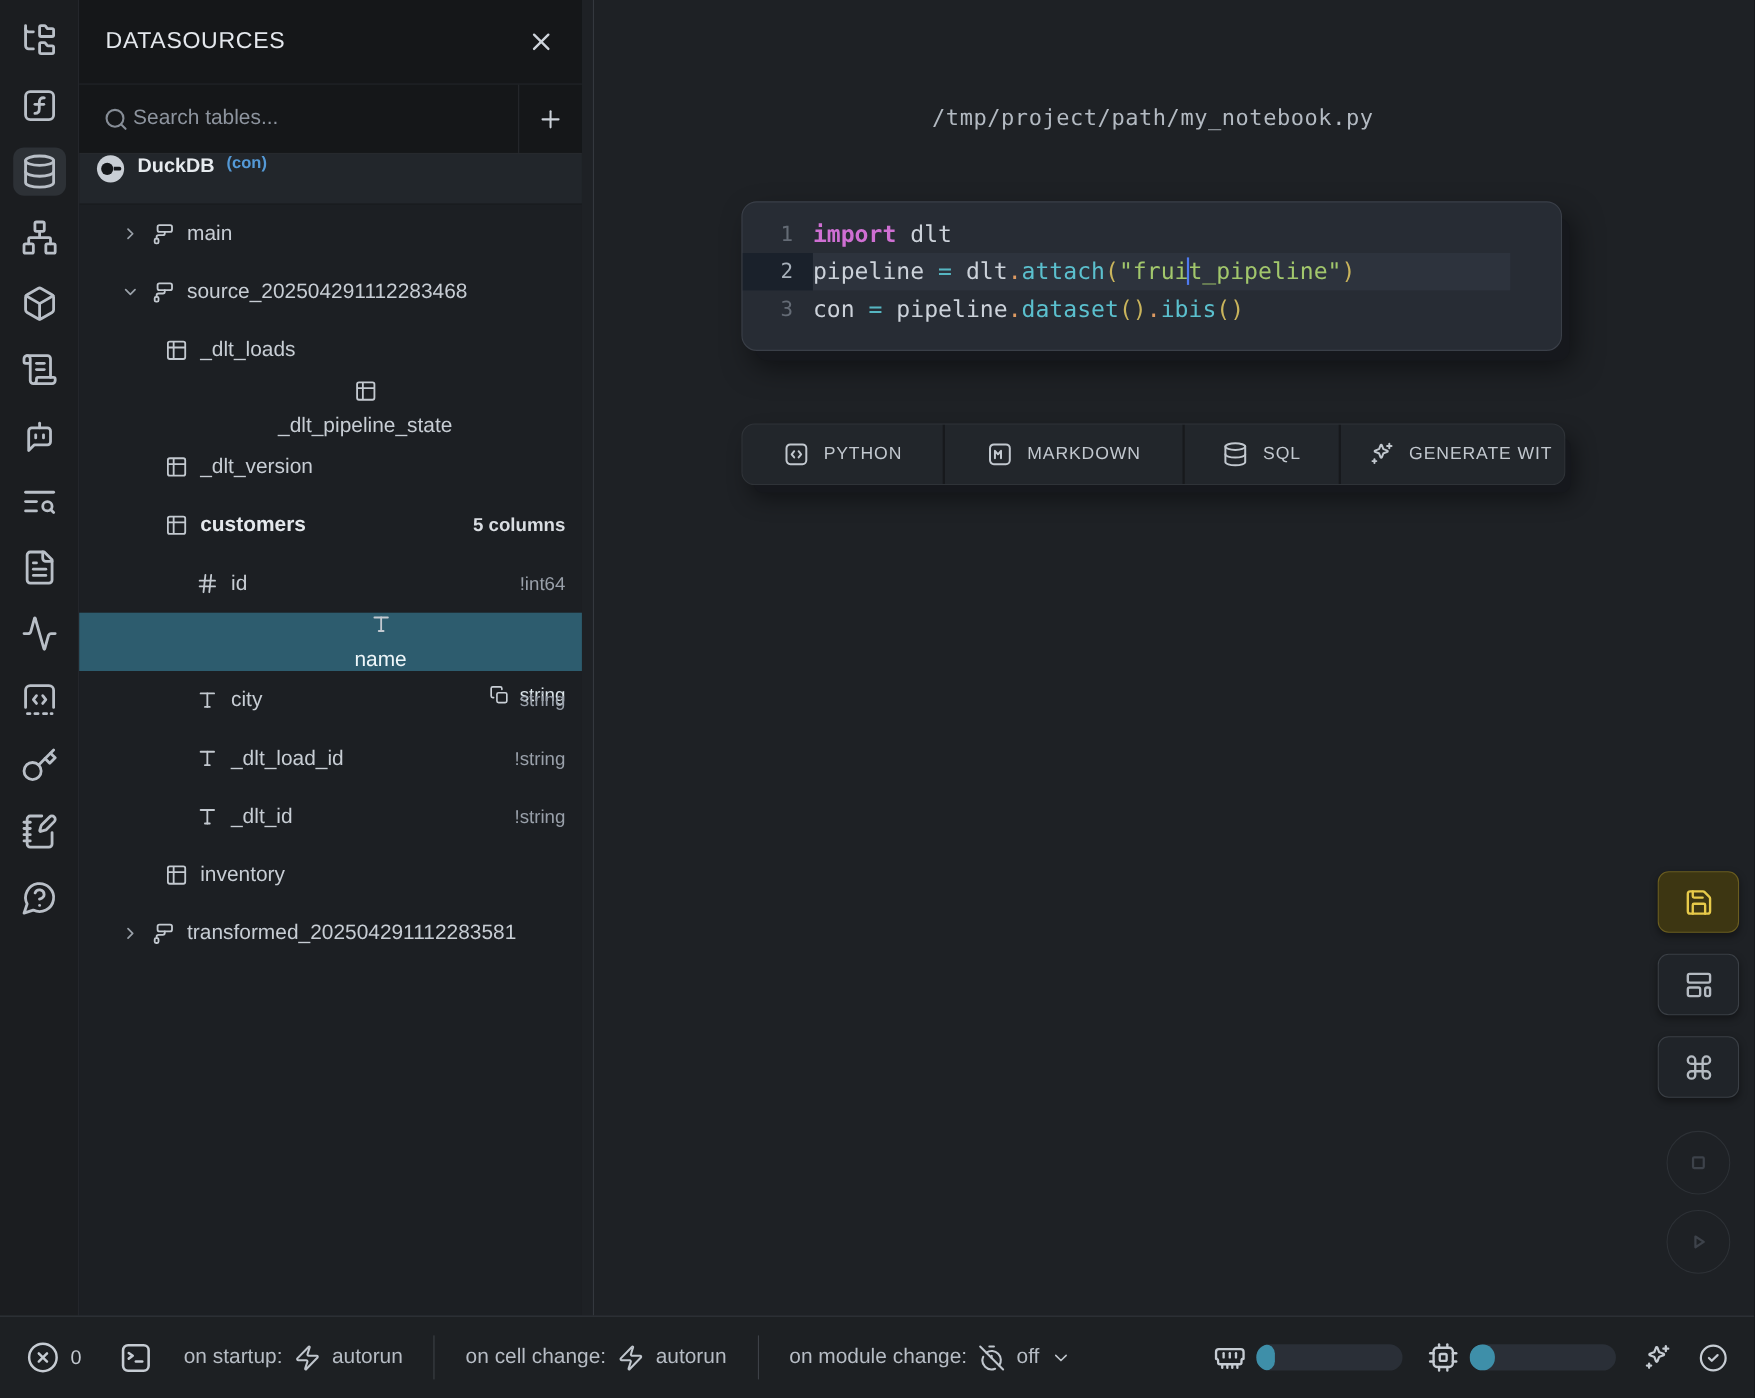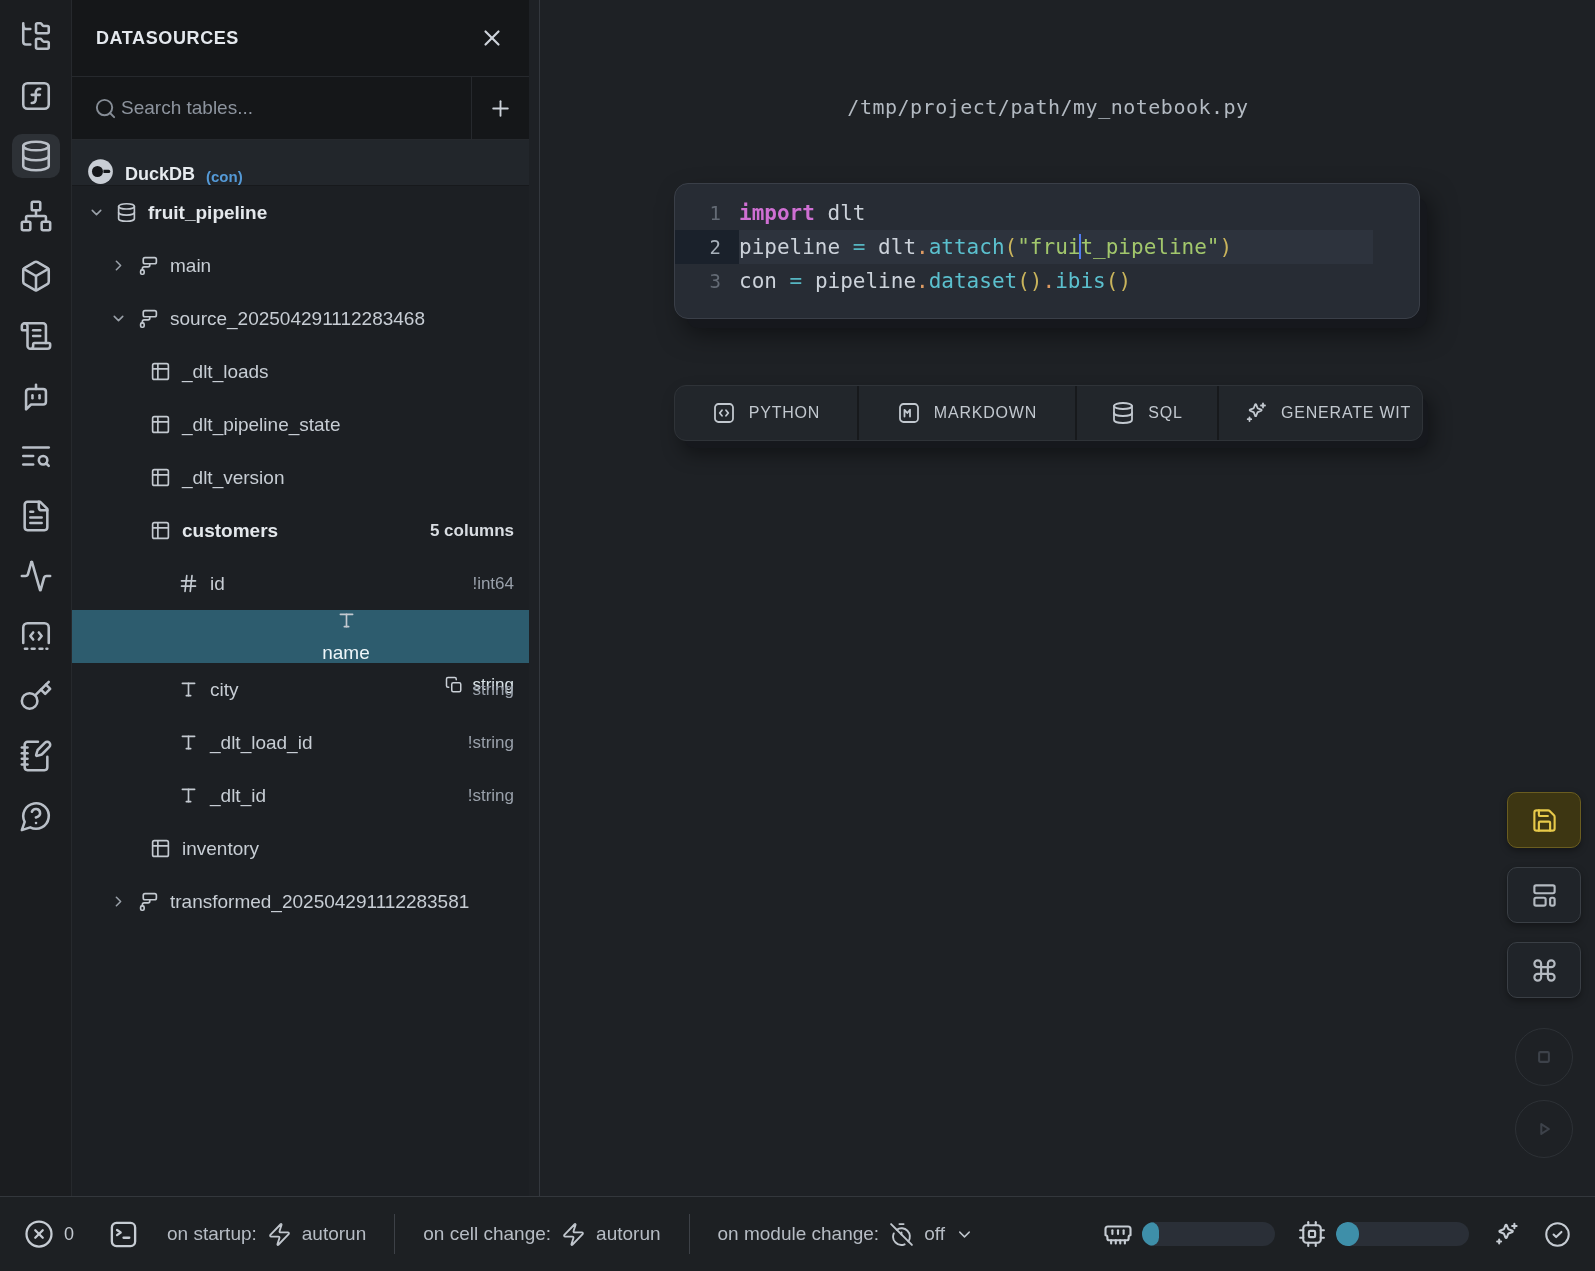--- a/index.html
+++ b/index.html
@@ -12,31 +12,31 @@
            border-right:1px solid #26292d;display:flex;flex-direction:column;align-items:center;
            padding-top:14px;gap:16px;box-sizing:border-box;}
   .ic-item{width:48px;height:44px;display:flex;align-items:center;justify-content:center;color:#b9bfc7;flex:none;}
   .ic-item svg{width:34px;height:34px;stroke-width:1.8;}
   .ic-item.active{background:#2d3136;border-radius:10px;}
 
   
   #panel{position:absolute;left:72px;top:0;width:457px;height:1196px;background:#1c1f23;box-sizing:border-box;}
   .panel-header{height:77px;background:#151719;border-bottom:1px solid #26292d;display:flex;align-items:center;
                 padding:0 24px;box-sizing:border-box;}
-  .panel-title{font-size:18px;font-weight:bold;letter-spacing:.6px;color:#e4e8ed;}
+  .panel-title{font-size:21px;font-weight:normal;letter-spacing:.6px;color:#e4e8ed;}
   .panel-close{margin-left:auto;color:#cdd3da;width:26px;height:26px;}
   .panel-close svg{width:26px;height:26px;stroke-width:2;}
   .panel-search{height:62px;background:#151719;border-bottom:1px solid #26292d;display:flex;align-items:stretch;}
   .search-zone{flex:1;display:flex;align-items:center;gap:4px;padding:0 14px 0 22px;}
   .search-zone svg{width:23px;height:23px;color:#868d96;stroke-width:2;}
   .search-ph{font-size:19px;color:#8d949e;}
   .search-divider{width:1px;background:#26292d;}
   .add-btn{width:57px;display:flex;align-items:center;justify-content:center;color:#ccd2d9;}
   .add-btn svg{width:25px;height:25px;stroke-width:1.8;}
-  .conn-row{height:46px;background:#22262b;border-bottom:1px solid #17191c;display:flex;align-items:flex-end;
+  .conn-row{height:46px;background:#22262b;border-bottom:1px solid #17191c;display:flex;align-items:flex-start;
             gap:11px;padding:0 15px;box-sizing:border-box;}
   .duck{width:27px;height:27px;}
   .conn-name{font-size:18px;font-weight:bold;color:#e6eaee;}
   .conn-alias{font-size:15px;font-weight:bold;color:var(--conn-blue);}
   .trow{height:53px;display:flex;align-items:center;gap:11px;padding-right:15px;font-size:19px;color:#c7cdd4;box-sizing:border-box;}
   .trow .chev{width:17px;height:17px;color:#9aa1a9;flex:none;}
   .trow .chev svg{width:17px;height:17px;stroke-width:2.2;}
   .trow .nicon{width:21px;height:21px;color:#c3c9d0;flex:none;}
   .trow .nicon svg{width:21px;height:21px;stroke-width:1.9;}
   .trow .lbl{white-space:nowrap;}
@@ -303,35 +303,20 @@
           <svg viewBox="0 0 24 24" fill="none" stroke="currentColor" stroke-width="2" stroke-linecap="round" stroke-linejoin="round" style="width:27px;height:27px">
             <circle cx="12" cy="12" r="11" fill="#c9ced5" stroke="none"></circle>
             <circle cx="9.3" cy="12" r="4.9" fill="#15171a" stroke="none"></circle>
             <path d="M14.6 10.4h4.6a1.5 1.5 0 0 1 0 3h-4.6z" fill="#15171a" stroke="none"></path>
           </svg>
         </span>
       <span class="conn-name">DuckDB</span>
       <span class="conn-alias">(con)</span>
     </div>
     <div id="tree">
-        <div class="trow bold" style="padding-left: 16px;">
-          <span class="chev">
-            <svg viewBox="0 0 24 24" fill="none" stroke="currentColor" stroke-width="2" stroke-linecap="round" stroke-linejoin="round">
-              <path d="m6 9 6 6 6-6"></path>
-            </svg>
-          </span>
-          <span class="nicon">
-            <svg viewBox="0 0 24 24" fill="none" stroke="currentColor" stroke-width="2" stroke-linecap="round" stroke-linejoin="round">
-              <ellipse cx="12" cy="5" rx="9" ry="3"></ellipse>
-              <path d="M3 5v14a9 3 0 0 0 18 0V5"></path>
-              <path d="M3 12a9 3 0 0 0 18 0"></path>
-            </svg>
-          </span>
-          <span class="lbl">fruit_pipeline</span>
-        </div>
         <div class="trow" style="padding-left: 38px;">
           <span class="chev">
             <svg viewBox="0 0 24 24" fill="none" stroke="currentColor" stroke-width="2" stroke-linecap="round" stroke-linejoin="round">
               <path d="m9 6 6 6-6 6"></path>
             </svg>
           </span>
           <span class="nicon">
             <svg viewBox="0 0 24 24" fill="none" stroke="currentColor" stroke-width="2" stroke-linecap="round" stroke-linejoin="round">
               <rect x="6" y="3" width="15" height="7" rx="2"></rect>
               <path d="M13.5 10v1.5a2 2 0 0 1-2 2H7a2 2 0 0 0-2 2V17"></path>
@@ -356,21 +341,21 @@
           <span class="lbl">source_202504291112283468</span>
         </div>
         <div class="trow" style="padding-left: 78px;">
           <span class="nicon">
             <svg viewBox="0 0 24 24" fill="none" stroke="currentColor" stroke-width="2" stroke-linecap="round" stroke-linejoin="round">
               <path d="M9 3H5a2 2 0 0 0-2 2v4m6-6h10a2 2 0 0 1 2 2v4M9 3v18m0 0h10a2 2 0 0 0 2-2V9M9 21H5a2 2 0 0 1-2-2V9m0 0h18"></path>
             </svg>
           </span>
           <span class="lbl">_dlt_loads</span>
         </div>
-        <div class="trow" style="padding-left: 78px;">
+        <div class="trow" style="padding-left: 78px; flex-direction: column;">
           <span class="nicon">
             <svg viewBox="0 0 24 24" fill="none" stroke="currentColor" stroke-width="2" stroke-linecap="round" stroke-linejoin="round">
               <path d="M9 3H5a2 2 0 0 0-2 2v4m6-6h10a2 2 0 0 1 2 2v4M9 3v18m0 0h10a2 2 0 0 0 2-2V9M9 21H5a2 2 0 0 1-2-2V9m0 0h18"></path>
             </svg>
           </span>
           <span class="lbl">_dlt_pipeline_state</span>
         </div>
         <div class="trow" style="padding-left: 78px;">
           <span class="nicon">
             <svg viewBox="0 0 24 24" fill="none" stroke="currentColor" stroke-width="2" stroke-linecap="round" stroke-linejoin="round">

